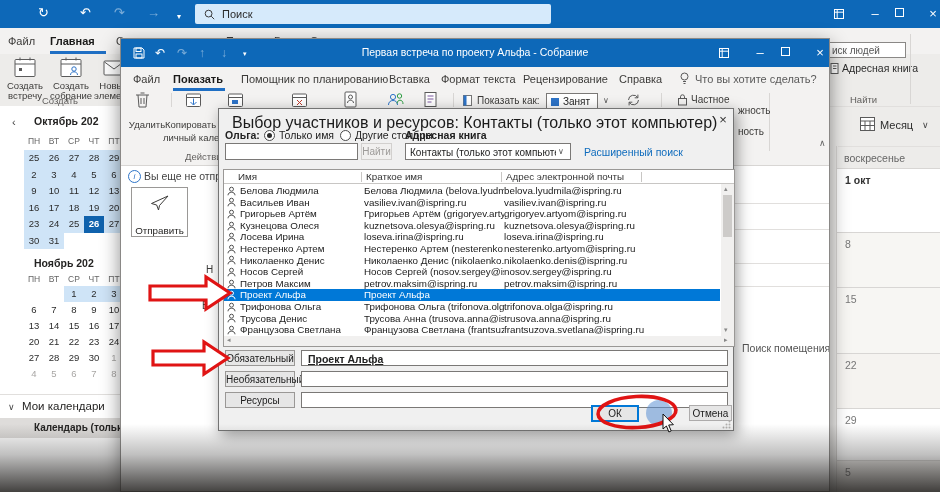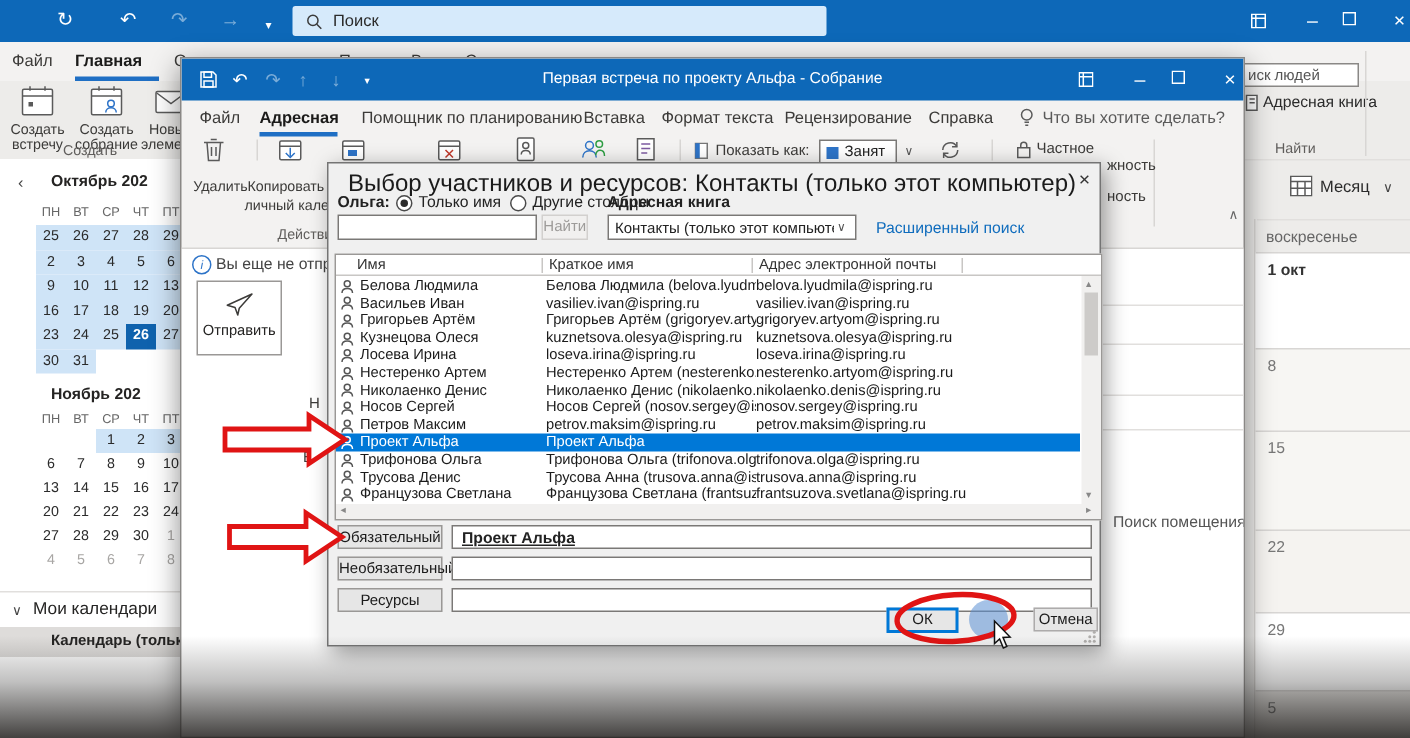--- a/index.html
+++ b/index.html
@@ -291,21 +291,21 @@
       <span class="wctl" style="left:630px">–</span>
       <span class="wctl" style="left:660px;top:8px">
         <svg width="9" height="9" viewBox="0 0 9 9">
             <rect x="0.5" y="0.5" width="8" height="8" fill="none" stroke="#fff"></rect>
           </svg>
       </span>
       <span class="wctl" style="left:690px">×</span>
     </div>
 
     <span class="rtab" style="left:12px">Файл</span>
-    <span class="rtab on" style="left:52px">Адресная</span>
+    <span class="rtab on" style="left:52px">Показать</span>
     <span class="rtab" style="left:120px">Помощник по планированию</span>
     <span class="rtab" style="left:268px">Вставка</span>
     <span class="rtab" style="left:320px">Формат текста</span>
     <span class="rtab" style="left:402px">Рецензирование</span>
     <span class="rtab" style="left:498px">Справка</span>
     <span class="abs" style="left:558px;top:33px">
       <svg width="11" height="13" viewBox="0 0 11 13">
           <circle cx="5.5" cy="4.5" r="3.5" fill="none" stroke="#5a5a5a"></circle>
           <line x1="4" y1="9.5" x2="7" y2="9.5" stroke="#5a5a5a"></line>
           <line x1="4.5" y1="11.5" x2="6.5" y2="11.5" stroke="#5a5a5a"></line>
@@ -412,21 +412,21 @@
 
     <div class="abs" style="left:0;top:127px;width:710px;height:327px;background:#fff"></div>
     <span class="abs" style="left:7px;top:131px;width:11px;height:11px;border:1px solid #2e74c8;border-radius:50%;color:#2e74c8;font-size:8px;text-align:center;line-height:11px;font-style:italic">i</span>
     <span class="abs nw" style="left:23px;top:131px;font-size:10.5px;color:#444;width:95px;overflow:hidden;display:inline-block">Вы еще не отправи</span>
     <div class="abs" style="left:10px;top:148px;width:57px;height:50px;background:#fff;border:1px solid #9a9896;box-sizing:border-box;text-align:center">
       <span style="display:inline-block;margin-top:6px">
         <svg width="20" height="18" viewBox="0 0 20 18">
             <path d="M1.5 9.5L18 2l-8.5 9.5L8.5 16l-1.8-5z" fill="none" stroke="#3c3b39" stroke-linejoin="round"></path>
           </svg>
       </span>
-      <div style="font-size:9.8px;color:#252423;margin-top:0">Отправить</div>
+      <div style="font-size:9.8px;color:#252423;margin-top:11px">Отправить</div>
     </div>
     <span class="stublbl" style="left:85px;top:225px">Н</span>
     <span class="stublbl" style="left:81px;top:261px">В</span>
     <span class="stublbl" style="left:60px;top:312px;color:#999">М</span>
     <div class="hline" style="left:614px;top:164px;width:95px"></div>
     <div class="hline" style="left:614px;top:190px;width:95px"></div>
     <div class="hline" style="left:614px;top:224px;width:95px"></div>
     <div class="hline" style="left:614px;top:247px;width:95px"></div>
     <span class="abs nw" style="left:621px;top:303px;font-size:10.5px;color:#555">Поиск помещения</span>
   </div>

